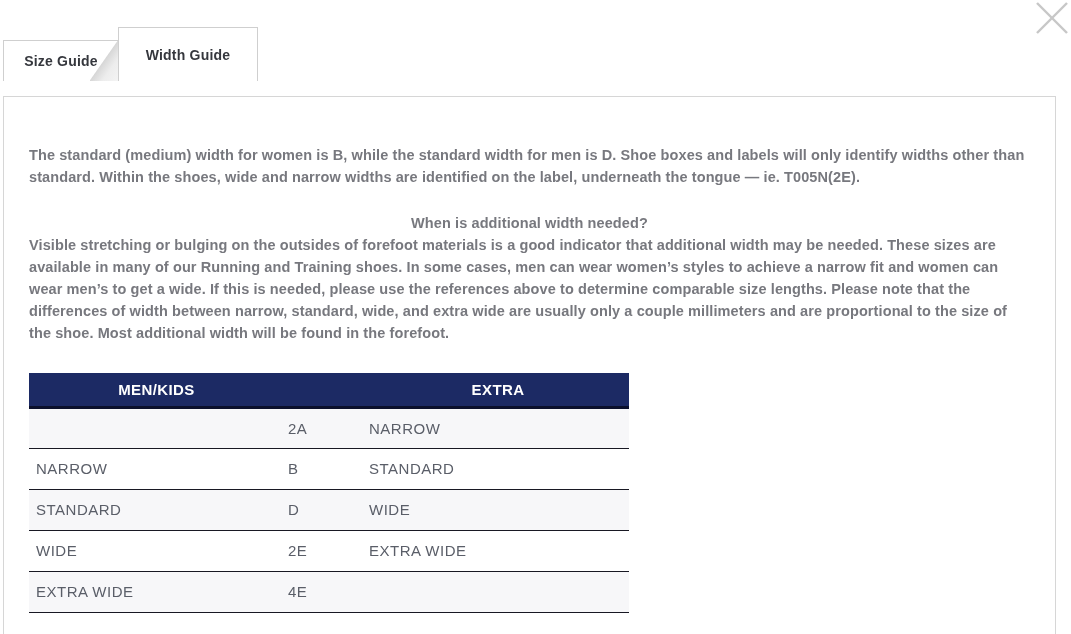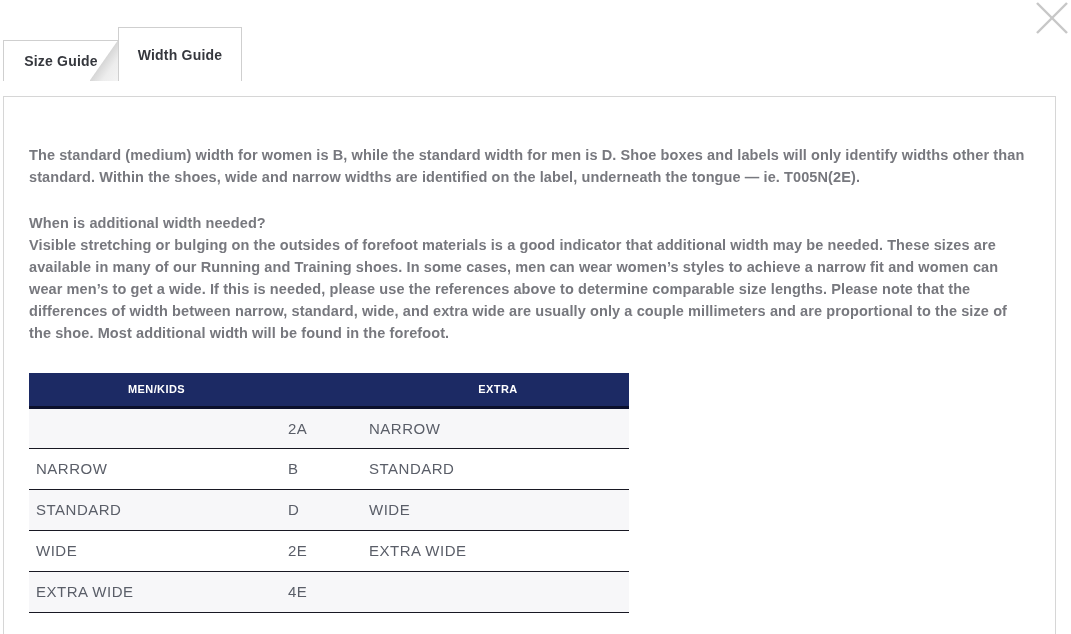--- a/index.html
+++ b/index.html
@@ -45,21 +45,21 @@
   .tab-inactive .fold {
     position: absolute;
     right: 0; top: 0;
     width: 28px; height: 100%;
     background: linear-gradient(to bottom right,
                 rgba(255,255,255,0) 48%, #d7d7d7 50%, #ededed 72%, #f4f4f4 100%);
     pointer-events: none;
   }
   .tab-active {
     left: 118px; top: 27px;
-    width: 124px; height: 54px;
+    width: 140px; height: 54px;
     border: 1px solid #cfcfcf;
     border-bottom: none;
   }
 
   
   .panel {
     position: absolute;
     left: 3px; top: 96px;
     width: 1053px; height: 551px;
     border: 1px solid #d6d6d6;
@@ -69,38 +69,38 @@
   }
 
   .body-text {
     font-size: 14.5px;
     line-height: 22px;
     font-weight: bold;
     color: #77787e;
     letter-spacing: 0.1px;
     max-width: 1012px;
   }
-  .para-gap { margin-top: 24px; }
+  .para-gap { margin-top: 24px; text-align: center; }
 
   
   table.width-table {
     margin-top: 29px;
     width: 600px;
     border-collapse: collapse;
     table-layout: fixed;
   }
   .width-table col.c1 { width: 255px; }
   .width-table col.c2 { width: 83px; }
   .width-table col.c3 { width: 262px; }
 
   .width-table thead th {
     height: 34px;
     background: #1c2a64;
     color: #ffffff;
-    font-size: 11px;
+    font-size: 15px;
     font-weight: bold;
     letter-spacing: 0.4px;
     text-align: center;
     border-bottom: 3px solid #0b102c;
   }
   .width-table tbody td {
     height: 41px;
     font-size: 15px;
     color: #5a5e68;
     letter-spacing: 0.5px;

